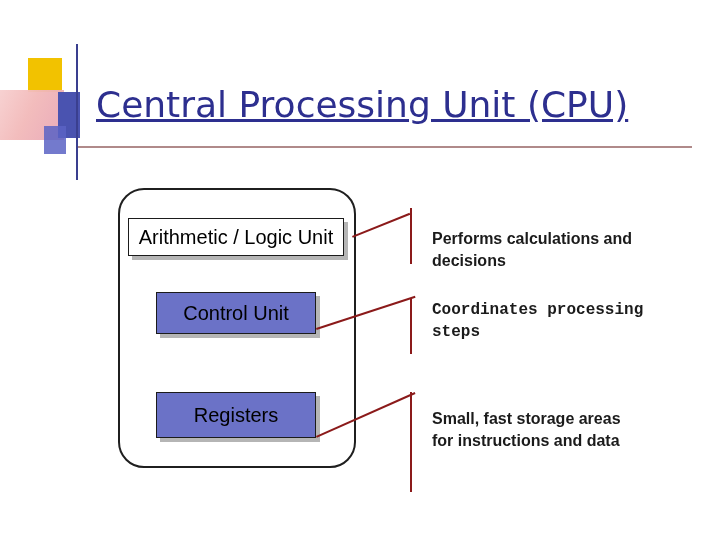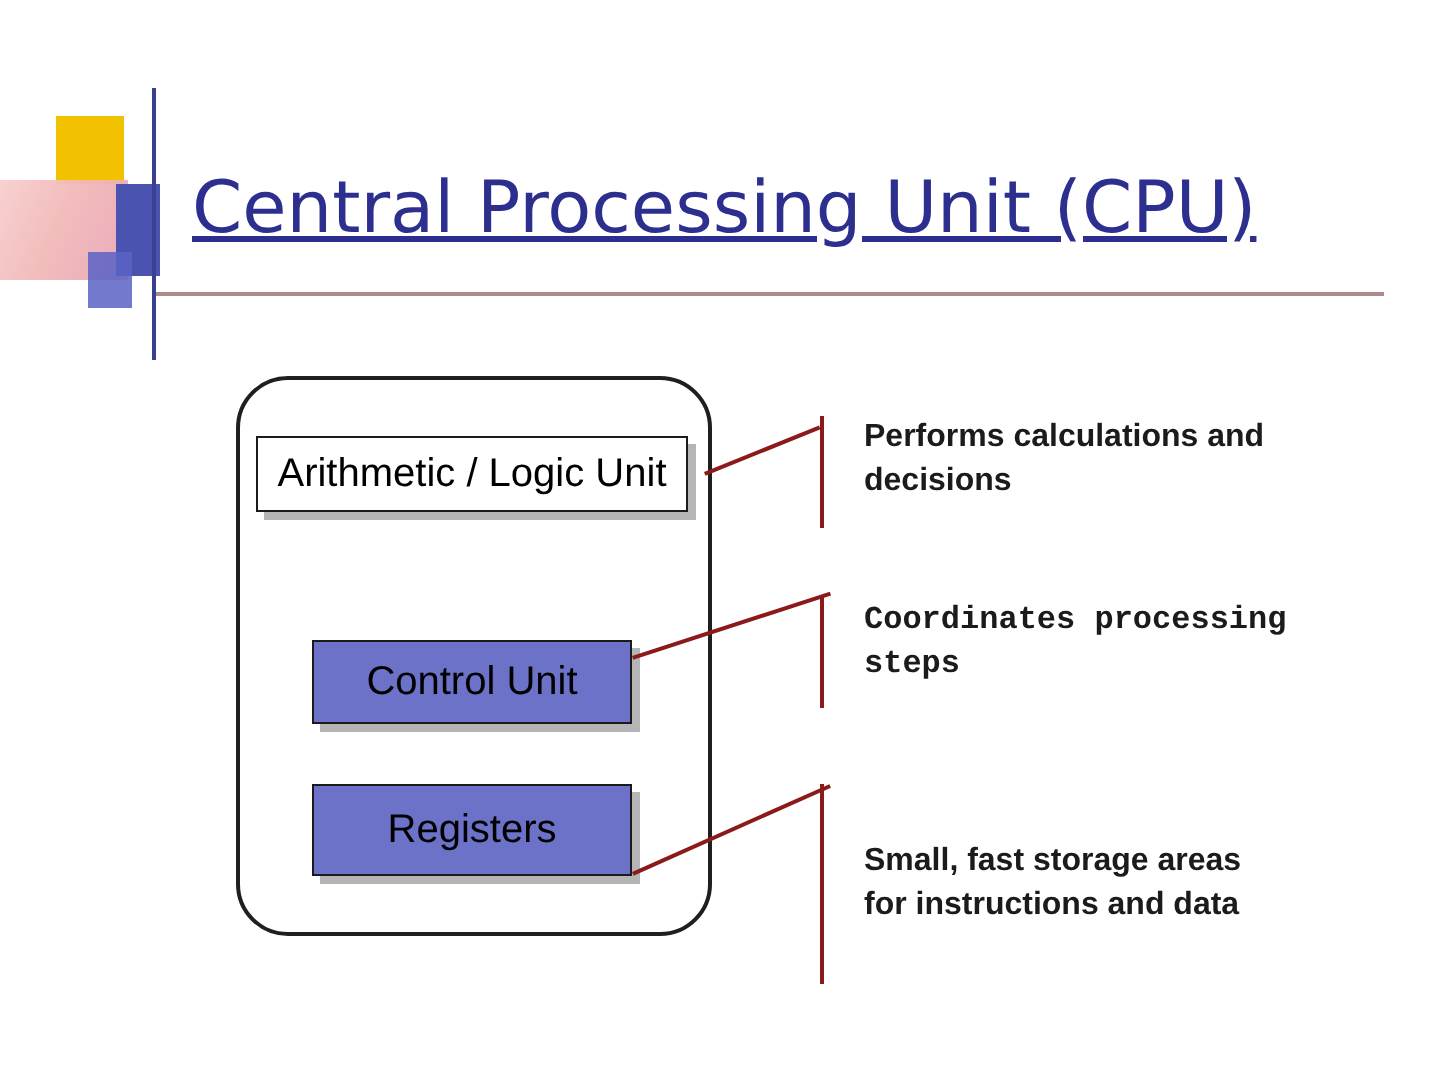--- a/index.html
+++ b/index.html
@@ -113,21 +113,21 @@
   }
   .unit-alu {
     left: 128px;
     top: 218px;
     width: 216px;
     height: 38px;
     background: #ffffff;
   }
   .unit-control {
     left: 156px;
-    top: 320px;
+    top: 292px;
     width: 160px;
     height: 42px;
   }
   .unit-registers {
     left: 156px;
     top: 392px;
     width: 160px;
     height: 46px;
   }
 
@@ -148,23 +148,23 @@
 
   
   .desc {
     position: absolute;
     color: #1b1b1b;
     font-size: 16px;
     font-weight: bold;
     line-height: 1.35;
     font-family: "Liberation Sans", sans-serif;
   }
-  .desc-1 { left: 432px; top: 208px; width: 250px; }
+  .desc-1 { left: 432px; top: 228px; width: 250px; }
   .desc-2 { left: 432px; top: 300px; width: 250px; font-family: Liberation Mono, monospace; }
-  .desc-3 { left: 432px; top: 420px; width: 210px; }
+  .desc-3 { left: 432px; top: 408px; width: 210px; }
 </style>
 </head>
 <body>
 
 <div class="deco">
   <div class="blk yellow"></div>
   <div class="blk pinkwash"></div>
   <div class="blk blue1"></div>
   <div class="blk blue2"></div>
   <div class="blk vline"></div>

